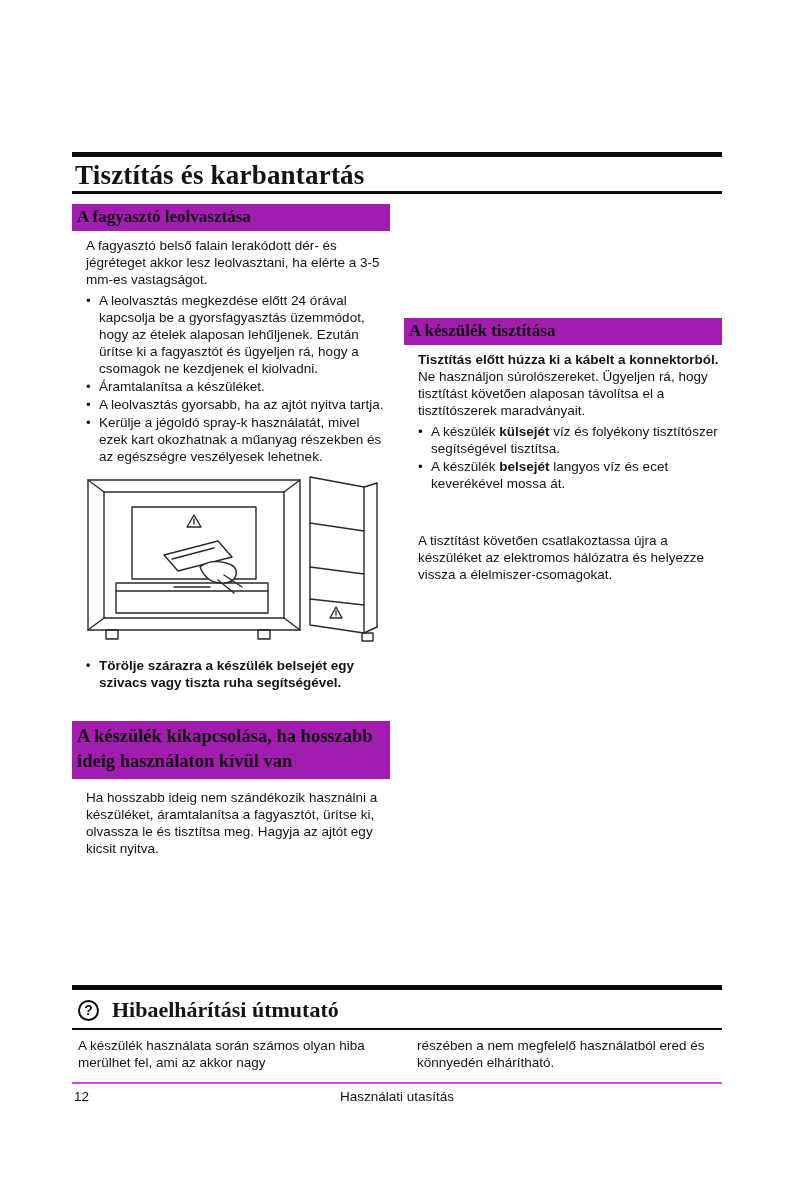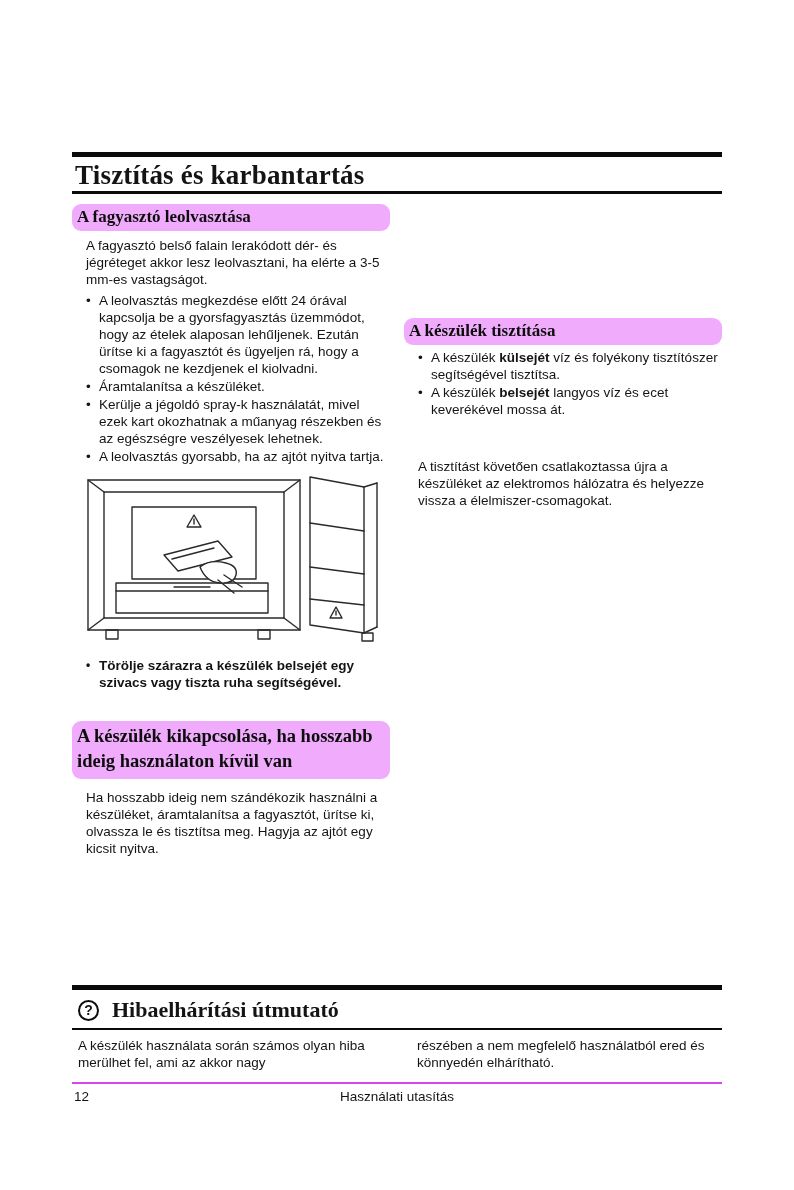--- a/index.html
+++ b/index.html
@@ -16,23 +16,23 @@
     position:absolute; left:75px; top:160px;
     font-family:"Liberation Serif", serif; font-weight:bold; font-size:27px;
     letter-spacing:.2px;
   }
 
   .col { position:absolute; width:318px; }
   #col-left  { left:72px;  top:204px; }
   #col-right { left:404px; top:318px; }
 
   .sec-head {
-    background:#f0abfc; color:#0d0d0d;
+    background:#a21caf; color:#0d0d0d;
     font-family:"Liberation Serif", serif; font-weight:bold;
-    font-size:17px; line-height:22px; padding:2px 5px 3px 5px;border-radius:9px;
+    font-size:17px; line-height:22px; padding:2px 5px 3px 5px;
   }
   .sec-head.multi { font-size:18.5px; line-height:25px; padding:3px 8px 5px 5px; margin-top:30px; }
 
   .body-text { font-size:13.5px; line-height:17px; }
   .para { padding-left:14px; padding-right:2px; margin-top:6px; }
 
   ul.bullets { list-style:none; padding-left:14px; margin-top:4px; }
   ul.bullets li { position:relative; padding-left:13px; margin-top:1px; }
   ul.bullets li::before { content:"\2022"; position:absolute; left:0; top:0; }
 
@@ -76,22 +76,22 @@
 
 <div class="col" id="col-left">
 
   <div class="sec-head">A fagyasztó leolvasztása</div>
 
   <p class="body-text para">A fagyasztó belső falain lerakódott dér- és jégréteget akkor lesz leolvasztani, ha elérte a 3-5 mm-es vastagságot.</p>
 
   <ul class="bullets body-text">
     <li>A leolvasztás megkezdése előtt 24 órával kapcsolja be a gyorsfagyasztás üzemmódot, hogy az ételek alaposan lehűljenek. Ezután ürítse ki a fagyasztót és ügyeljen rá, hogy a csomagok ne kezdjenek el kiolvadni.</li>
     <li>Áramtalanítsa a készüléket.</li>
+    <li>A leolvasztás gyorsabb, ha az ajtót nyitva tartja.</li>
     <li>Kerülje a jégoldó spray-k használatát, mivel ezek kart okozhatnak a műanyag részekben és az egészségre veszélyesek lehetnek.</li>
-    <li>A leolvasztás gyorsabb, ha az ajtót nyitva tartja.</li>
   </ul>
 
   <div class="figure">
     <svg viewBox="0 0 312 170" width="312" height="170">
       <g class="ln">
 
         <rect x="14" y="5" width="212" height="150"></rect>
         <rect x="30" y="17" width="180" height="126"></rect>
         <line x1="14" y1="5" x2="30" y2="17"></line>
         <line x1="226" y1="5" x2="210" y2="17"></line>
@@ -136,20 +136,21 @@
 
   <div class="sec-head multi">A készülék kikapcsolása, ha hosszabb ideig használaton kívül van</div>
 
   <p class="body-text para" style="margin-top:10px;">Ha hosszabb ideig nem szándékozik használni a készüléket, áramtalanítsa a fagyasztót, ürítse ki, olvassza le és tisztítsa meg. Hagyja az ajtót egy kicsit nyitva.</p>
 </div>
 
 <div class="col" id="col-right">
 
   <div class="sec-head">A készülék tisztítása</div>
 
+  <p class="body-text para"><b>Tisztítás előtt húzza ki a kábelt a konnektorból.</b><span> Ne használjon súrolószereket. Ügyeljen rá, hogy tisztítást követően alaposan távolítsa el a tisztítószerek maradványait.</span></p>
 
   <ul class="bullets body-text">
     <li><span>A készülék </span><b>külsejét</b><span> víz és folyékony tisztítószer segítségével tisztítsa.</span></li>
     <li><span>A készülék </span><b>belsejét</b><span> langyos víz és ecet keverékével mossa át.</span></li>
   </ul>
 
   <p class="body-text para para2">A tisztítást követően csatlakoztassa újra a készüléket az elektromos hálózatra és helyezze vissza a élelmiszer-csomagokat.</p>
 </div>
 
 <div id="troubleshoot">

